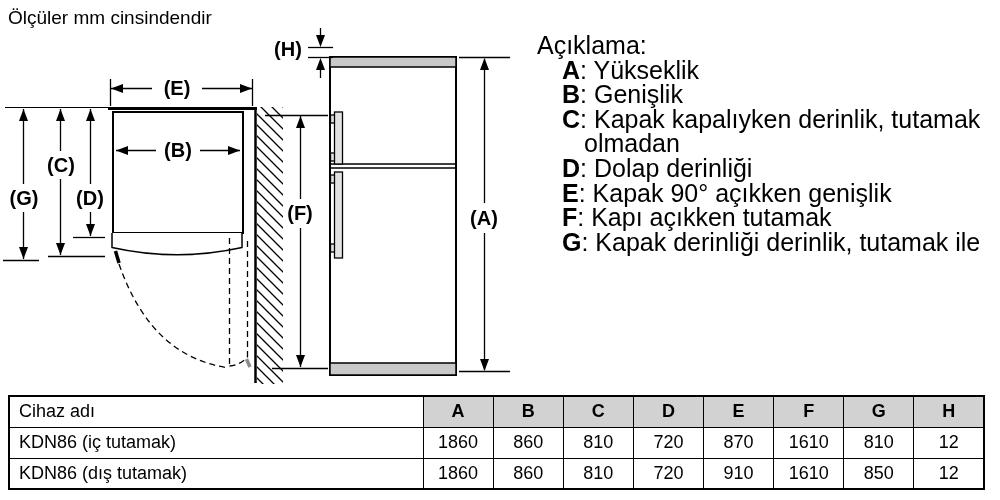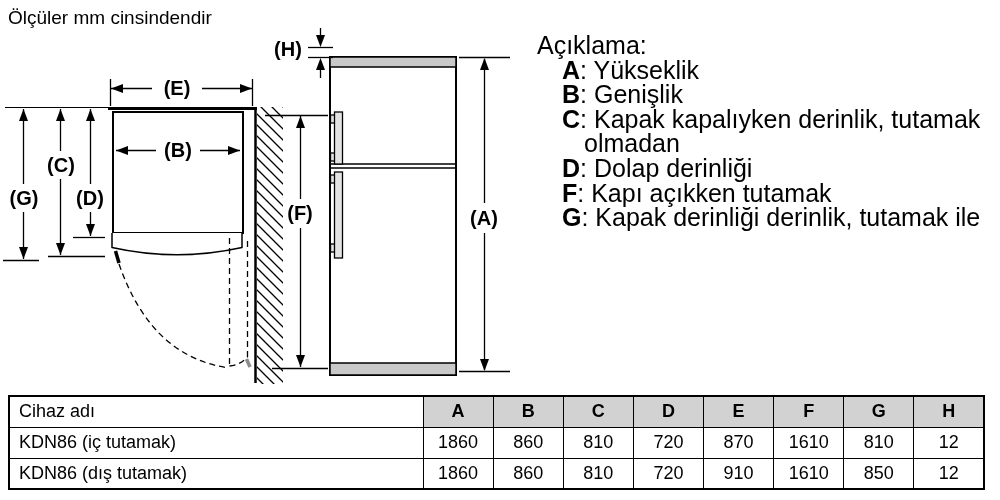--- a/index.html
+++ b/index.html
@@ -180,20 +180,21 @@
 <span class="dim-label" style="left:288px;top:49px">(H)</span>
 <span class="dim-label" style="left:300px;top:213px">(F)</span>
 <span class="dim-label" style="left:484px;top:218px">(A)</span>
 
 <div class="legend">
   <div class="heading">Açıklama:</div>
   <div class="li"><span class="k">A</span><span>:</span> <span>Yükseklik</span></div>
   <div class="li"><span class="k">B</span><span>:</span> <span>Genişlik</span></div>
   <div class="li"><span class="k">C</span><span>:</span> <span>Kapak kapalıyken derinlik, tutamak</span><div class="cont">olmadan</div></div>
   <div class="li"><span class="k">D</span><span>:</span> <span>Dolap derinliği</span></div>
+  <div class="li"><span class="k">E</span><span>:</span> <span>Kapak 90° açıkken genişlik</span></div>
   <div class="li"><span class="k">F</span><span>:</span> <span>Kapı açıkken tutamak</span></div>
   <div class="li"><span class="k">G</span><span>:</span> <span>Kapak derinliği derinlik, tutamak ile</span></div>
 </div>
 
 <table class="spec">
   <colgroup>
     <col style="width:414px">
     <col>
       <col>
       <col>

